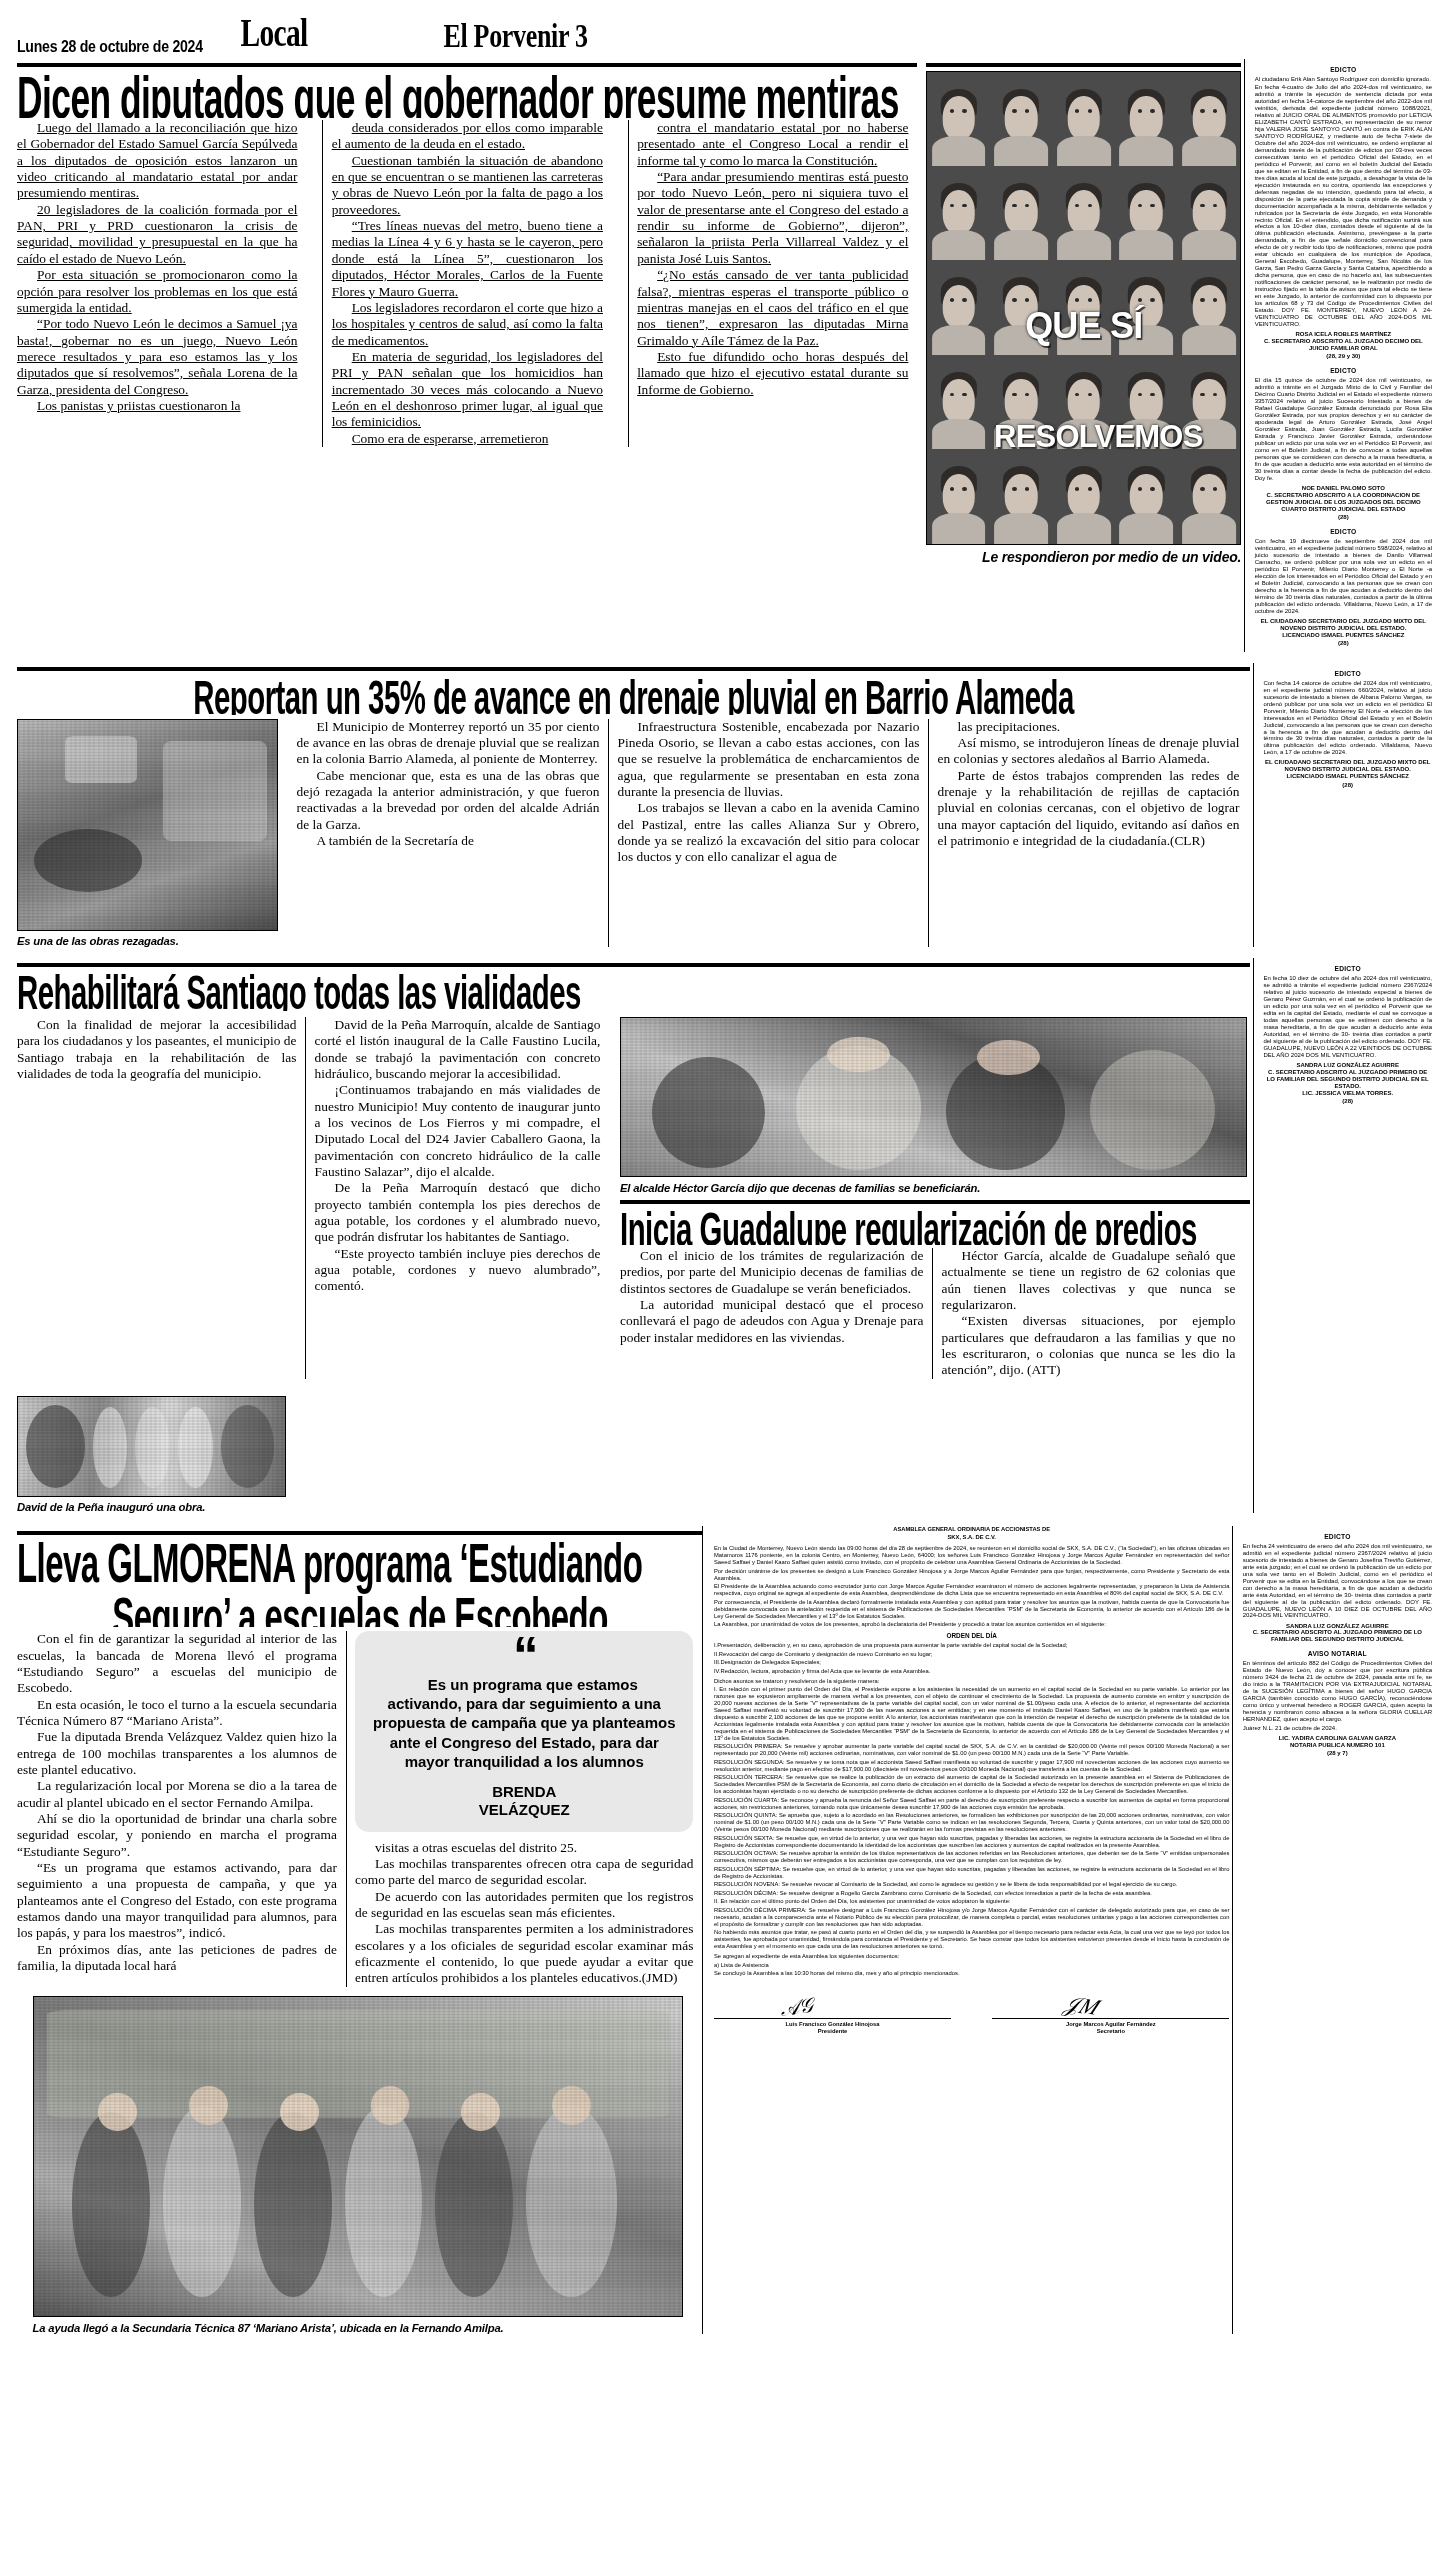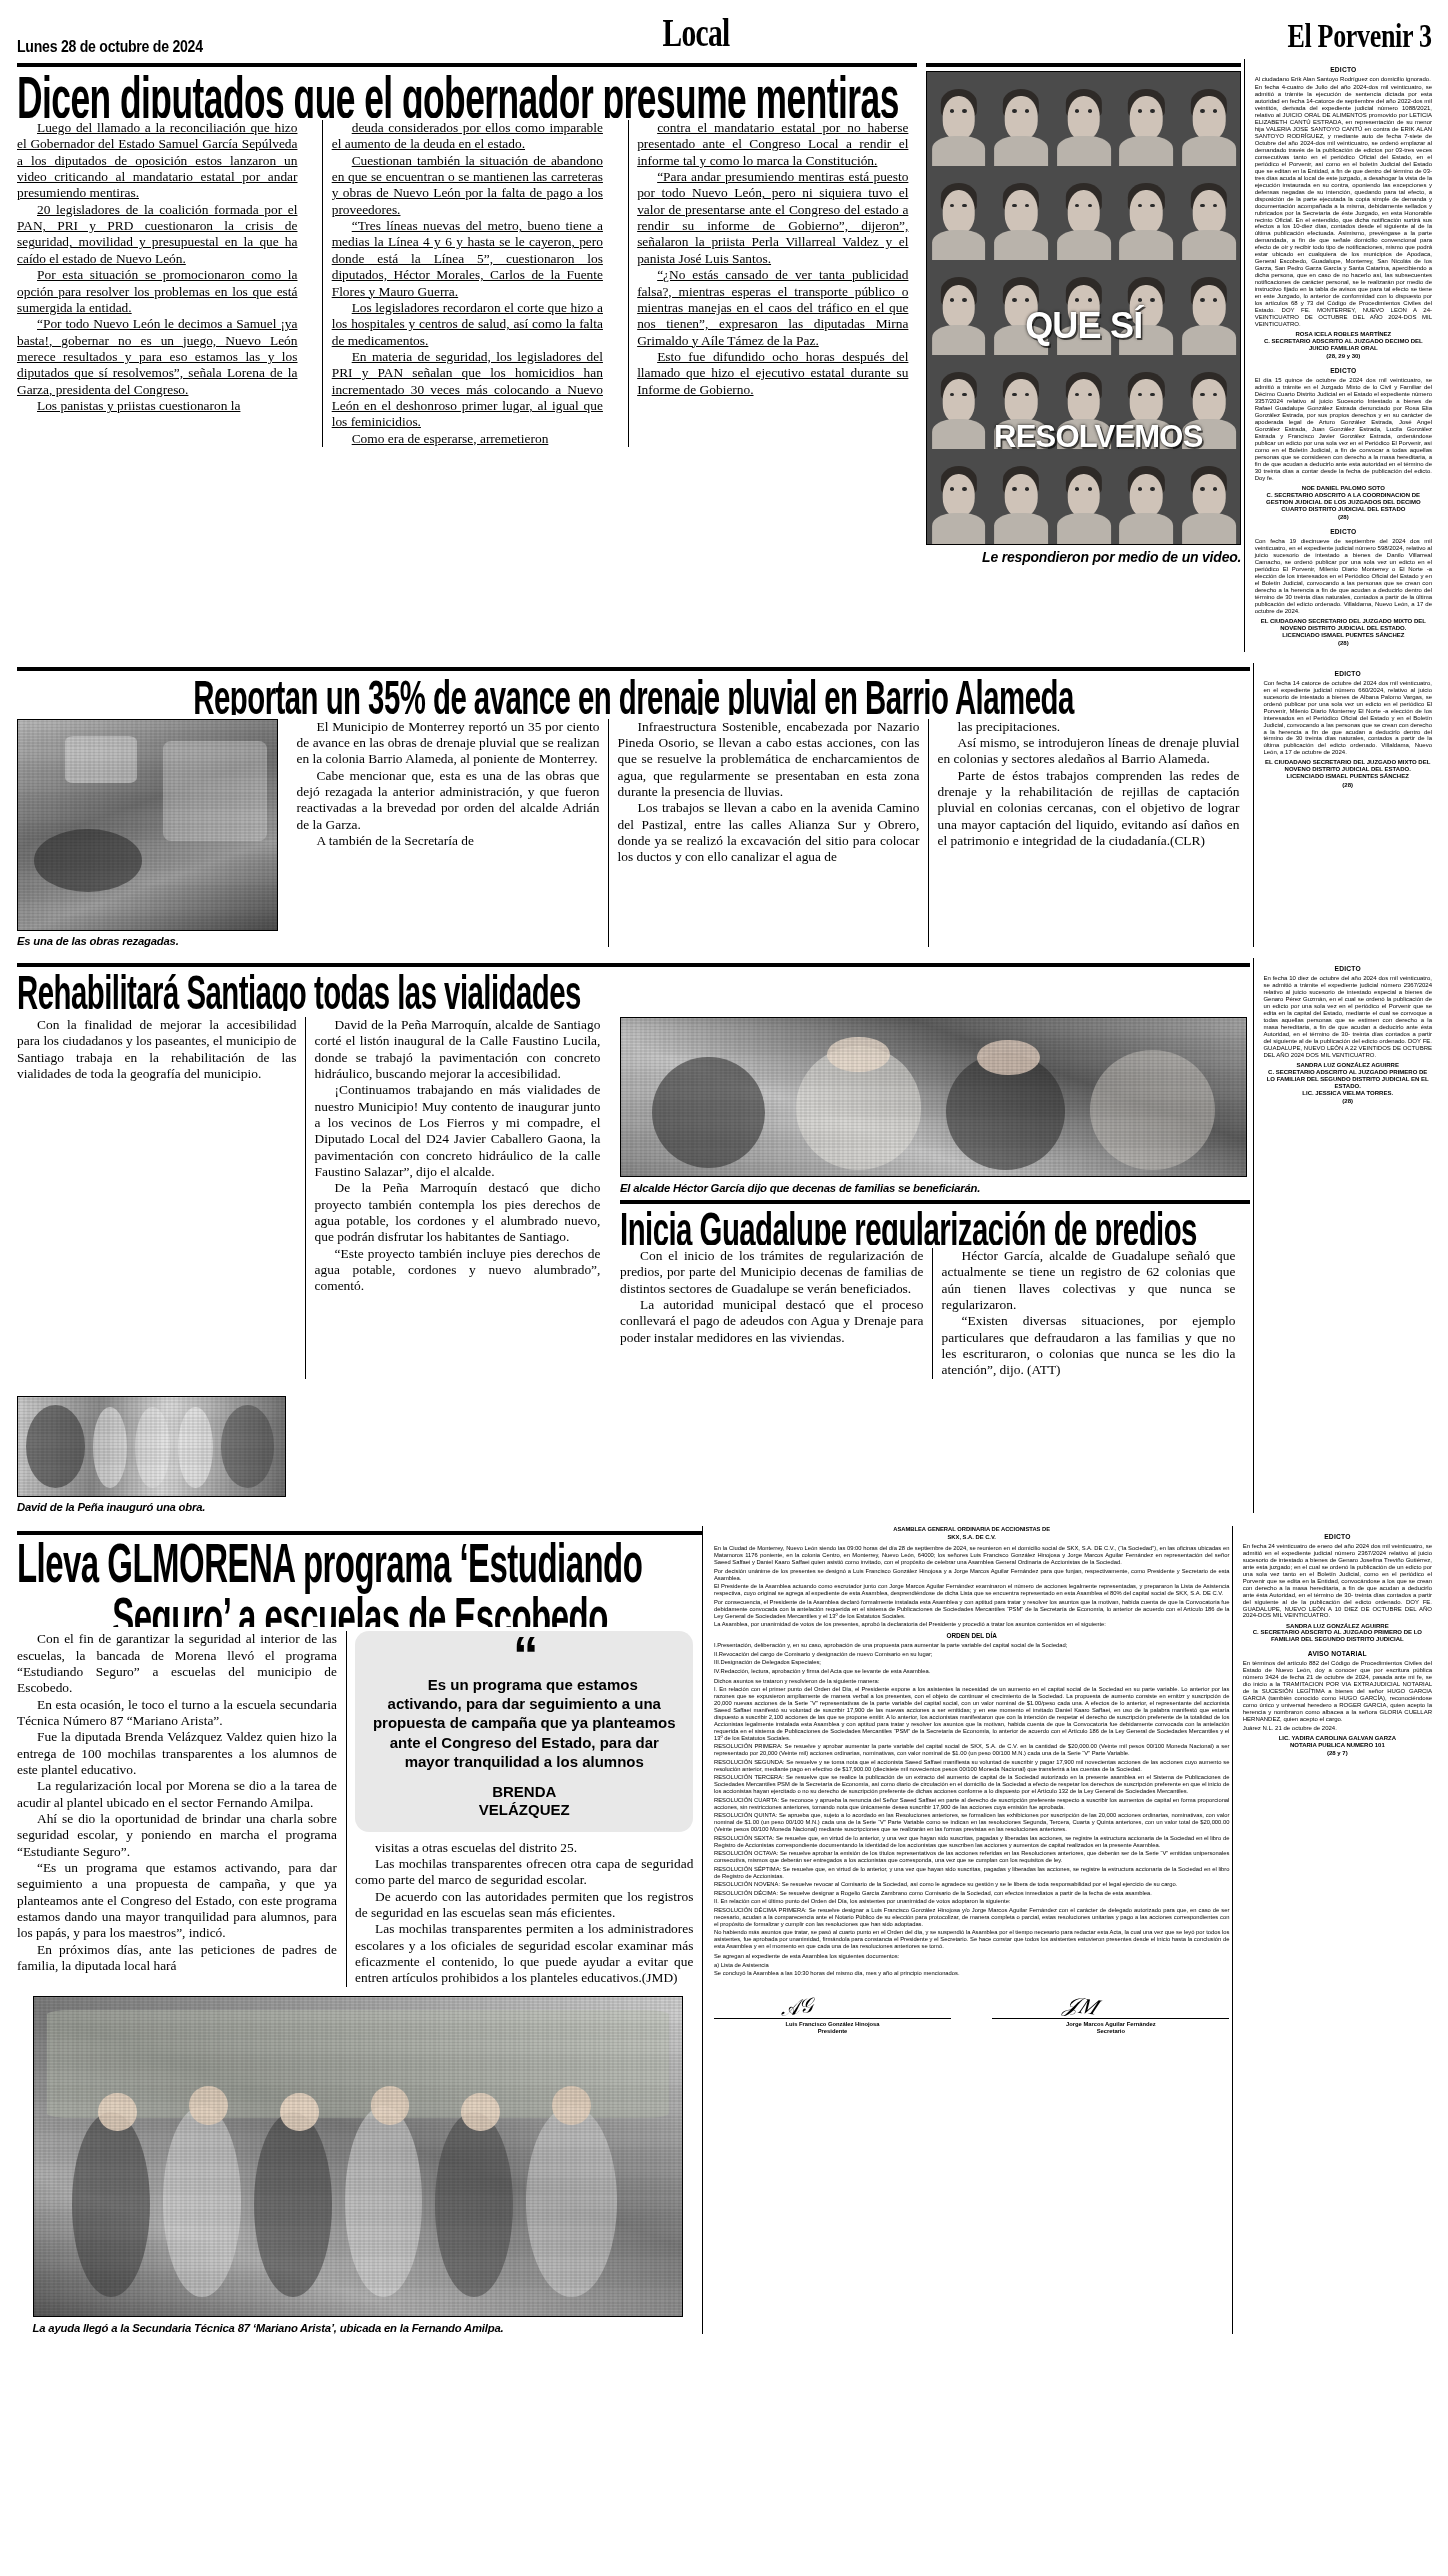--- a/index.html
+++ b/index.html
@@ -7,21 +7,21 @@
   body {
     width:1449px; height:2576px;
     font-family:"Liberation Serif", serif;
     color:#000;
     position:relative;
     overflow:hidden;
   }
   .page { width:1449px; height:2576px; padding:18.7px 17px 7.8px 17px; position:relative; }
 
   
-  .masthead { display:flex; align-items:flex-end; justify-content:space-between; height:37px; }
+  .masthead { display:flex; align-items:flex-end; justify-content:flex-start; height:37px; }
   .mh-date {
     font-family:"Liberation Sans", sans-serif;
     font-weight:bold; font-size:16.4px; letter-spacing:-0.3px;
     transform:scaleX(0.86); transform-origin:left bottom;
   }
   .mh-section {
     font-family:"Liberation Serif", serif;
     font-weight:bold; font-size:36px; letter-spacing:-0.8px;
     transform:scaleX(0.82) scaleY(1.12); transform-origin:center bottom;
     margin-right:101px;

